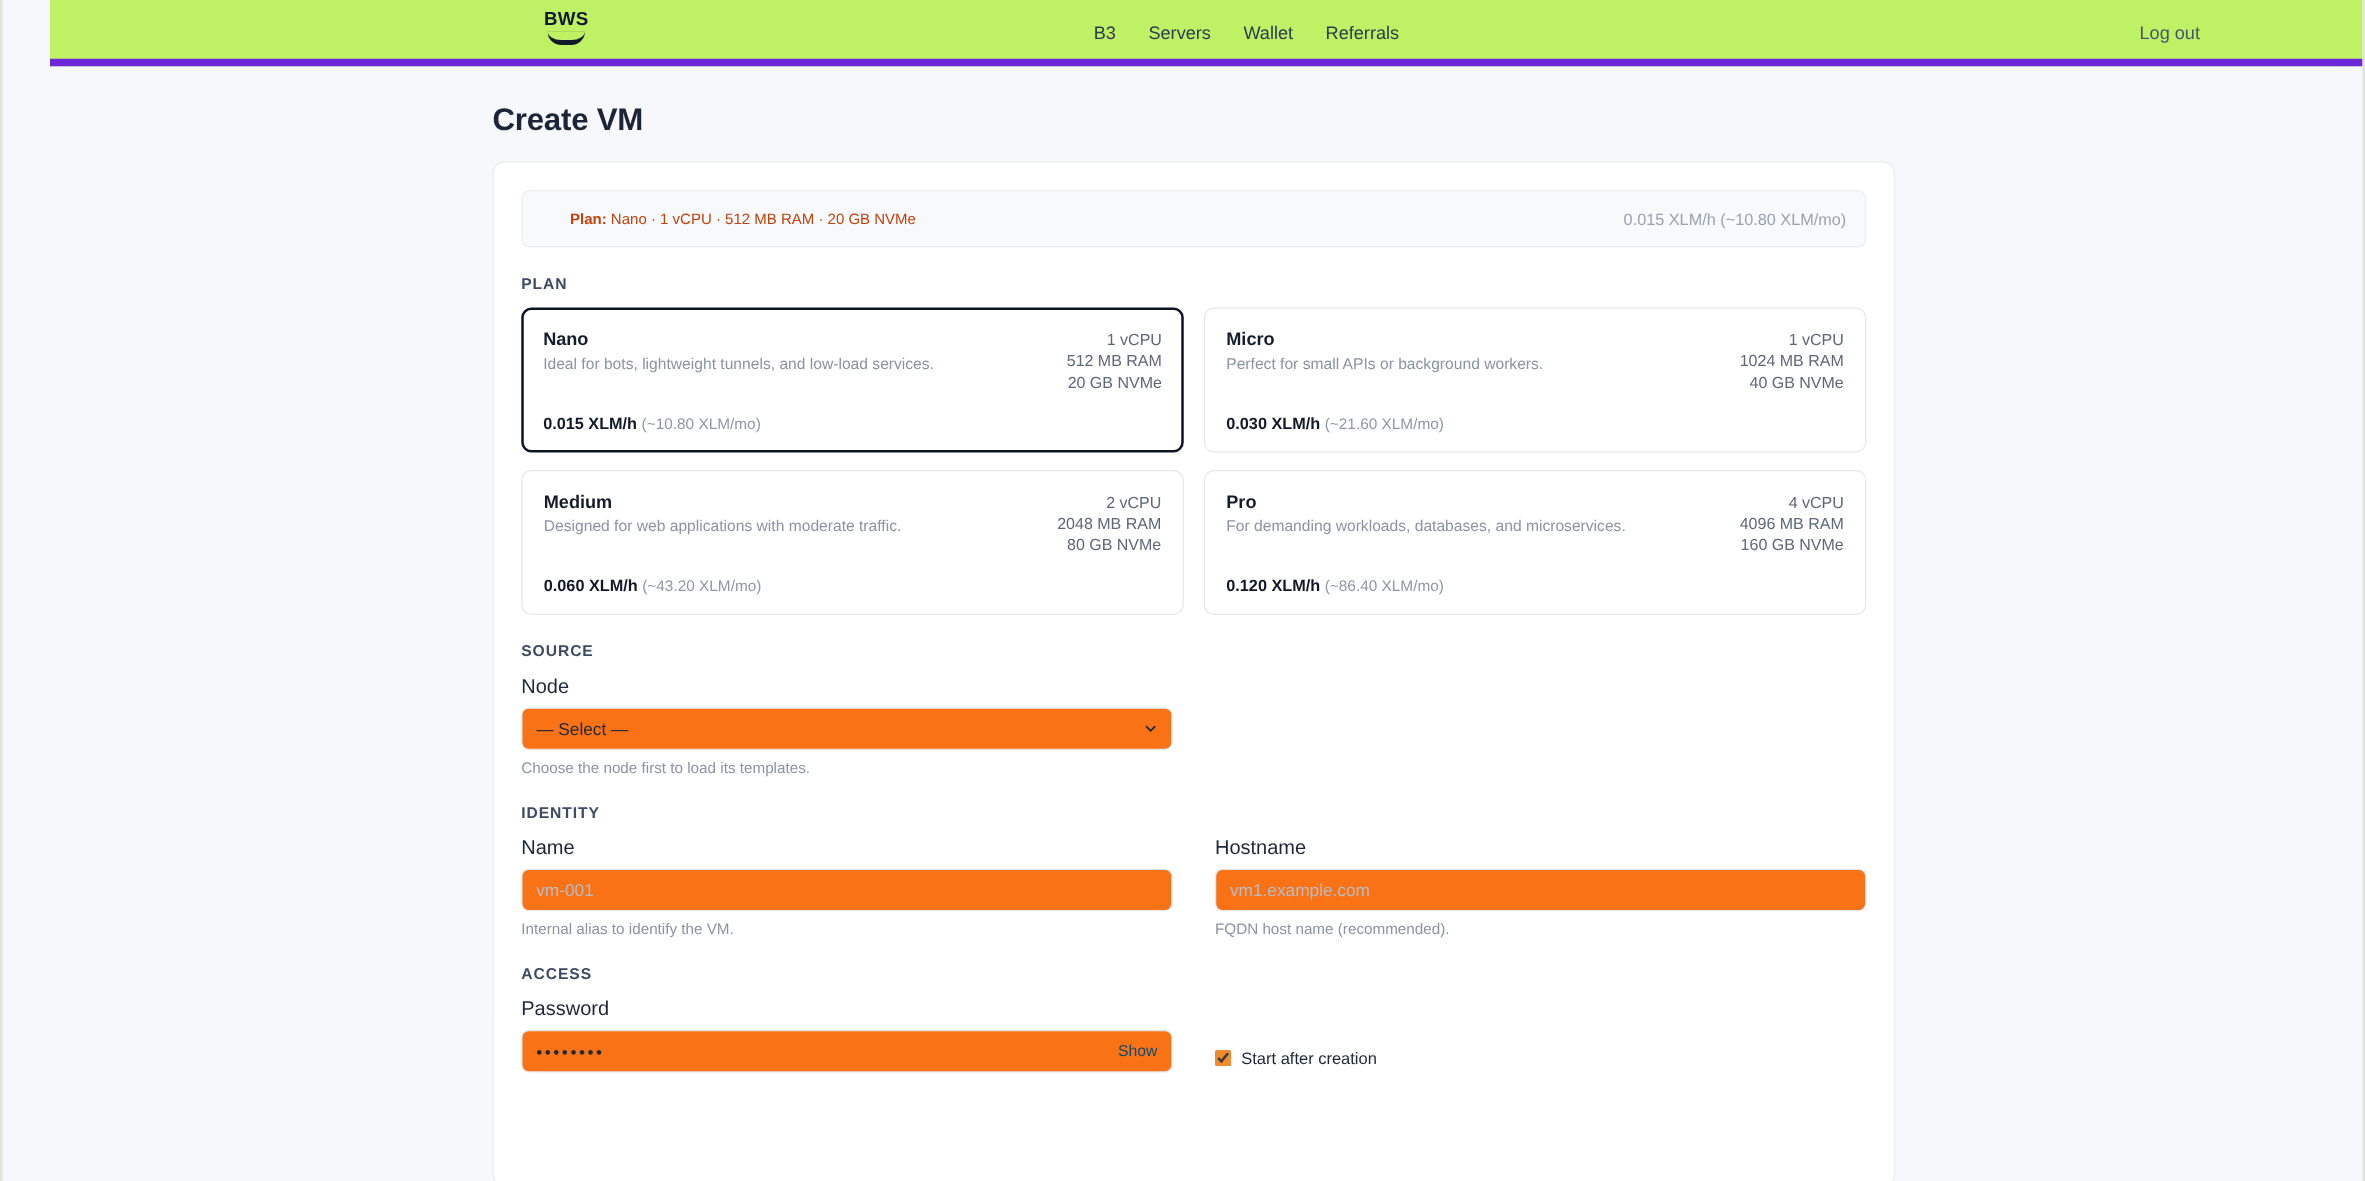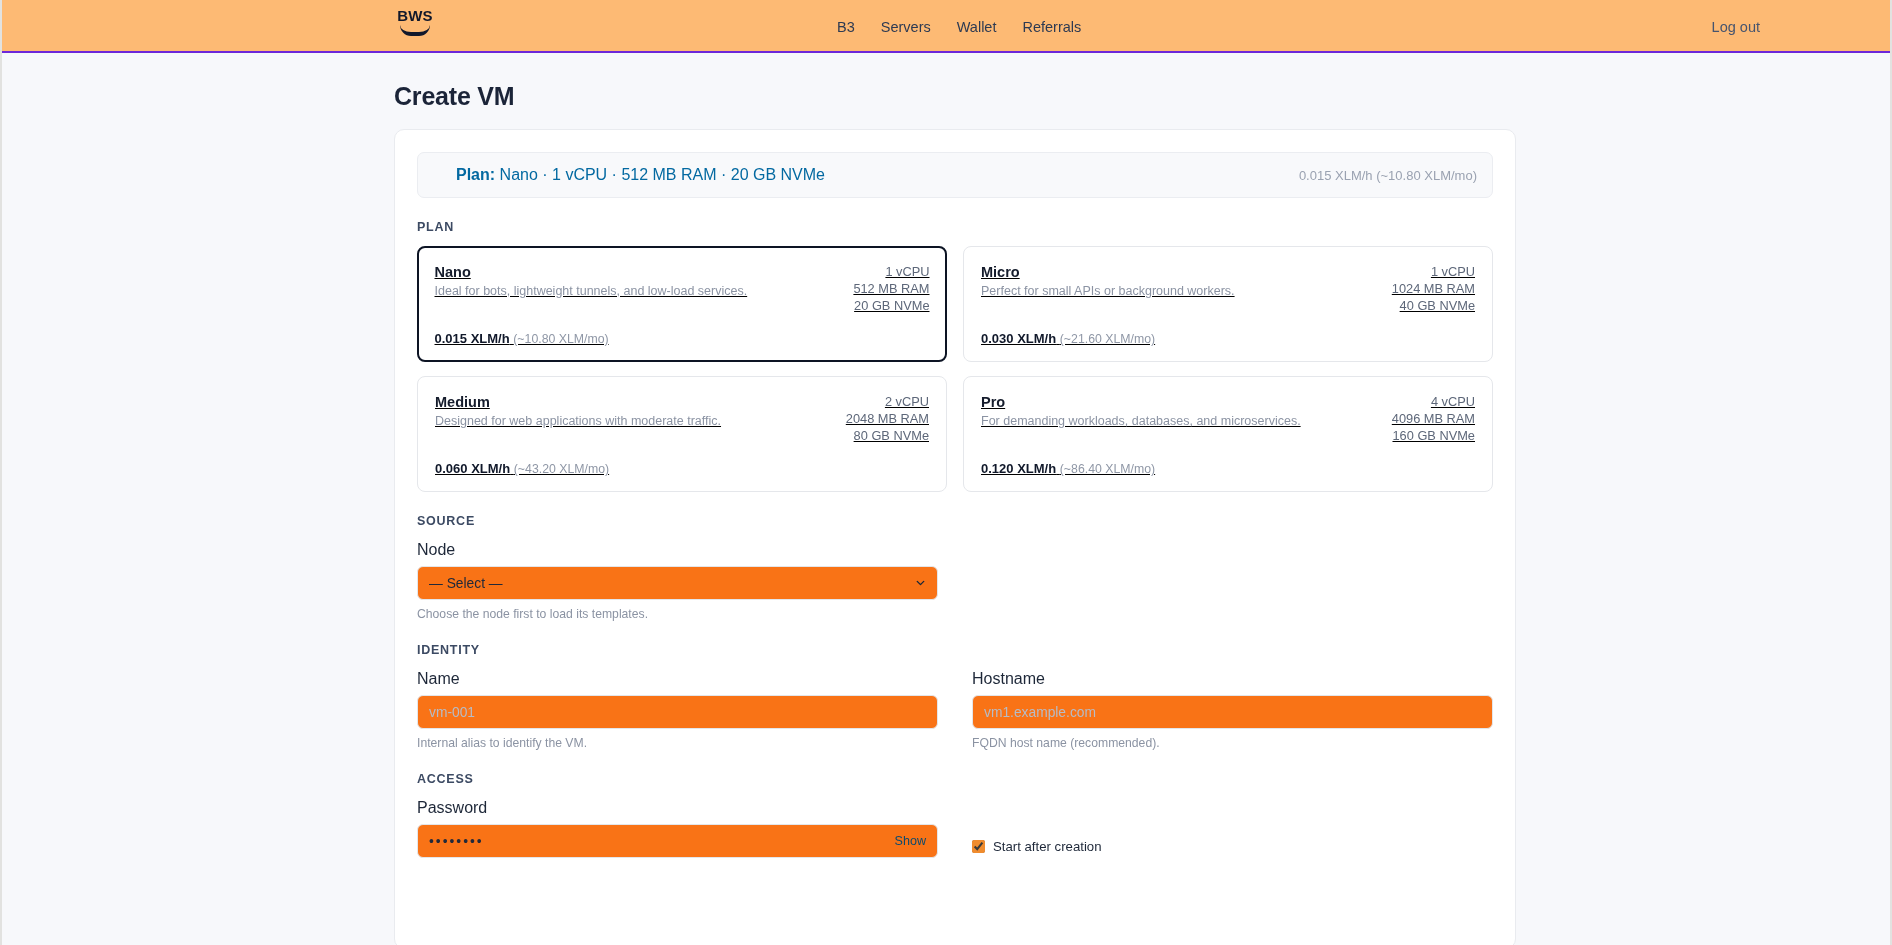--- a/index.html
+++ b/index.html
@@ -20,24 +20,25 @@
     background: #f7f8fb;
     border-left: 2px solid #e2e2e0;
     border-right: 2px solid #e2e2e0;
     overflow: hidden;
   }
 
   
   .navbar {
     position: relative;
     height: 53px;
-    background: #fdba74;
-    border-bottom: 2px solid #6d28d9;
-    display: flex;
-    align-items: center;
+    background: #bef264;
+    border-bottom: 6px solid #6d28d9;
+    display: flex;
+    align-items: center;
+    margin-left: 38px;
   }
   .brand {
     position: absolute;
     left: 390px;
     top: 8px;
     width: 46px;
     height: 38px;
     display: flex;
     flex-direction: column;
     align-items: center;
@@ -115,21 +116,21 @@
   .summary {
     height: 46px;
     background: #f8f9fb;
     border: 1px solid #ebedf1;
     border-radius: 7px;
     display: flex;
     align-items: center;
     justify-content: space-between;
     padding: 0 15px;
   }
-  .summary-left { font-size: 16px; color: #0369a1; padding-left: 23px; }
+  .summary-left { font-size: 12px; color: #c2410c; padding-left: 23px; }
   .summary-left b { font-weight: 700; }
   .summary-right { font-size: 13px; color: #9aa2b1; }
 
   
   .section-label {
     font-size: 12.5px;
     font-weight: 700;
     letter-spacing: 0.75px;
     color: #3c4a63;
   }
@@ -142,21 +143,20 @@
     margin-top: 12px;
   }
   .plan-card {
     position: relative;
     border: 1px solid #e5e7eb;
     border-radius: 8px;
     background: #ffffff;
     padding: 16px 17px 15px 17px;
     min-height: 104px;
     cursor: pointer;
-    text-decoration: underline;
   }
   .plan-card.selected {
     border: 2.5px solid #0d1424;
     padding: 14.5px 15.5px 13.5px 15.5px;
   }
   .plan-top {
     display: flex;
     justify-content: space-between;
     align-items: flex-start;
   }

